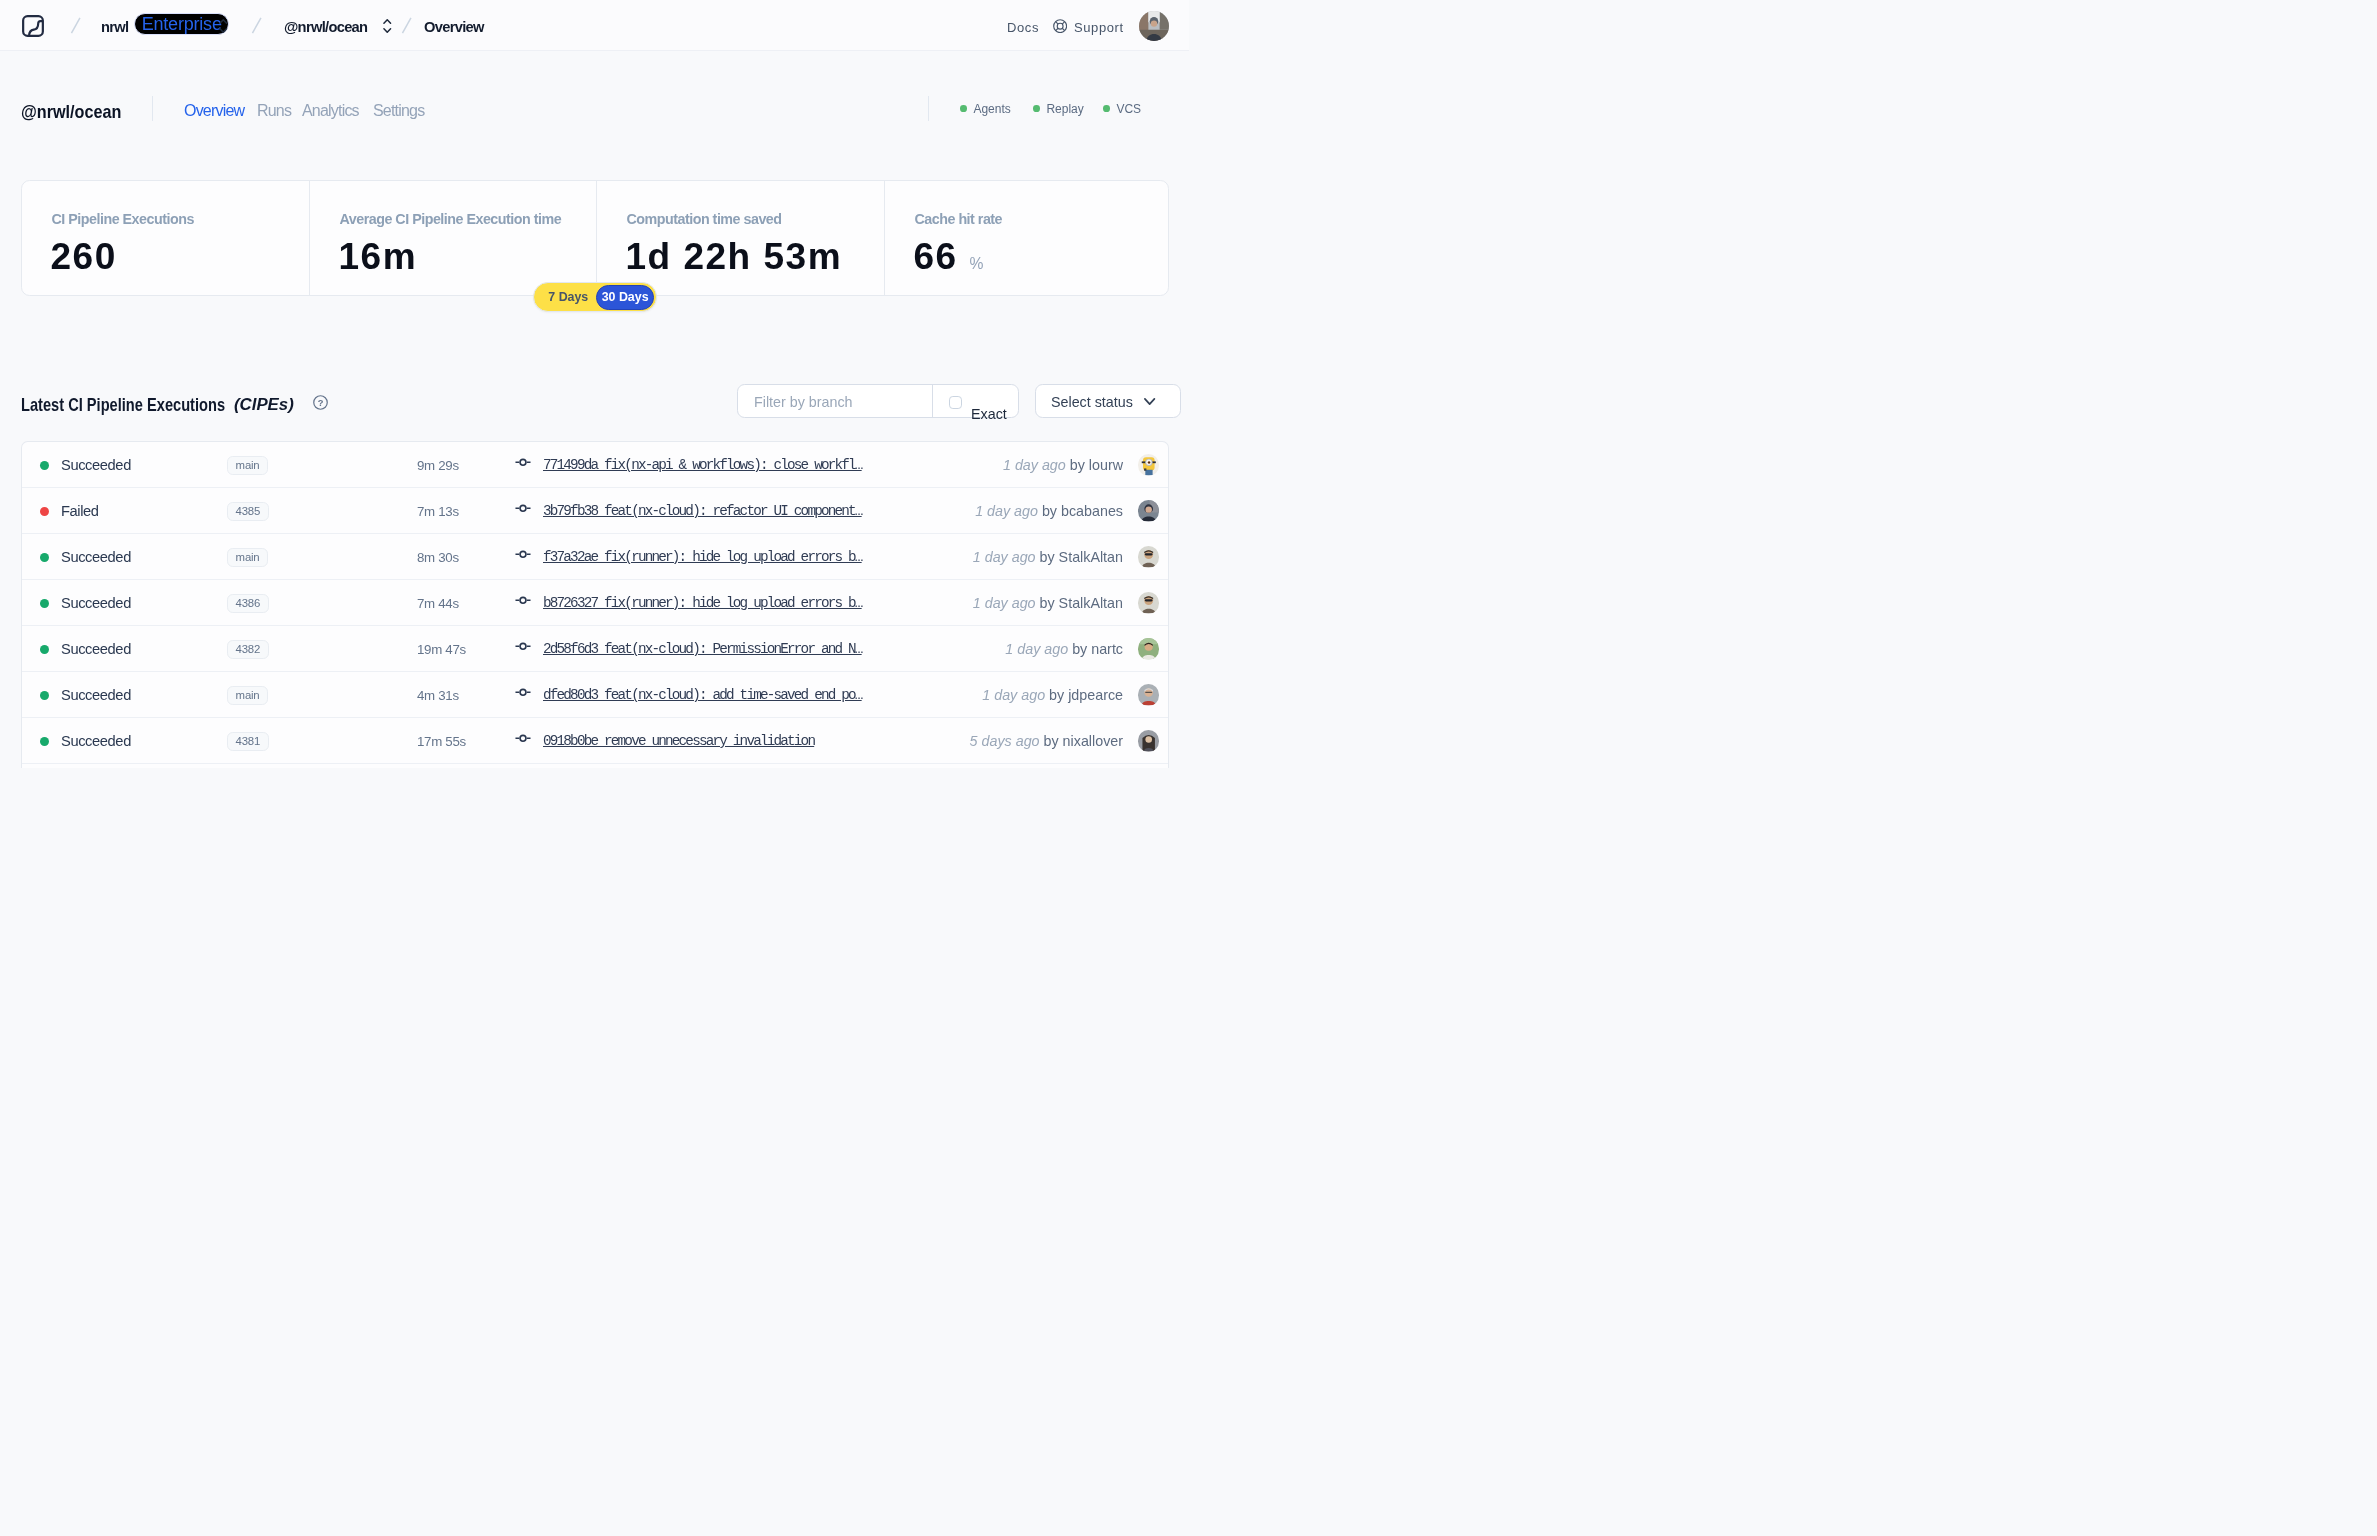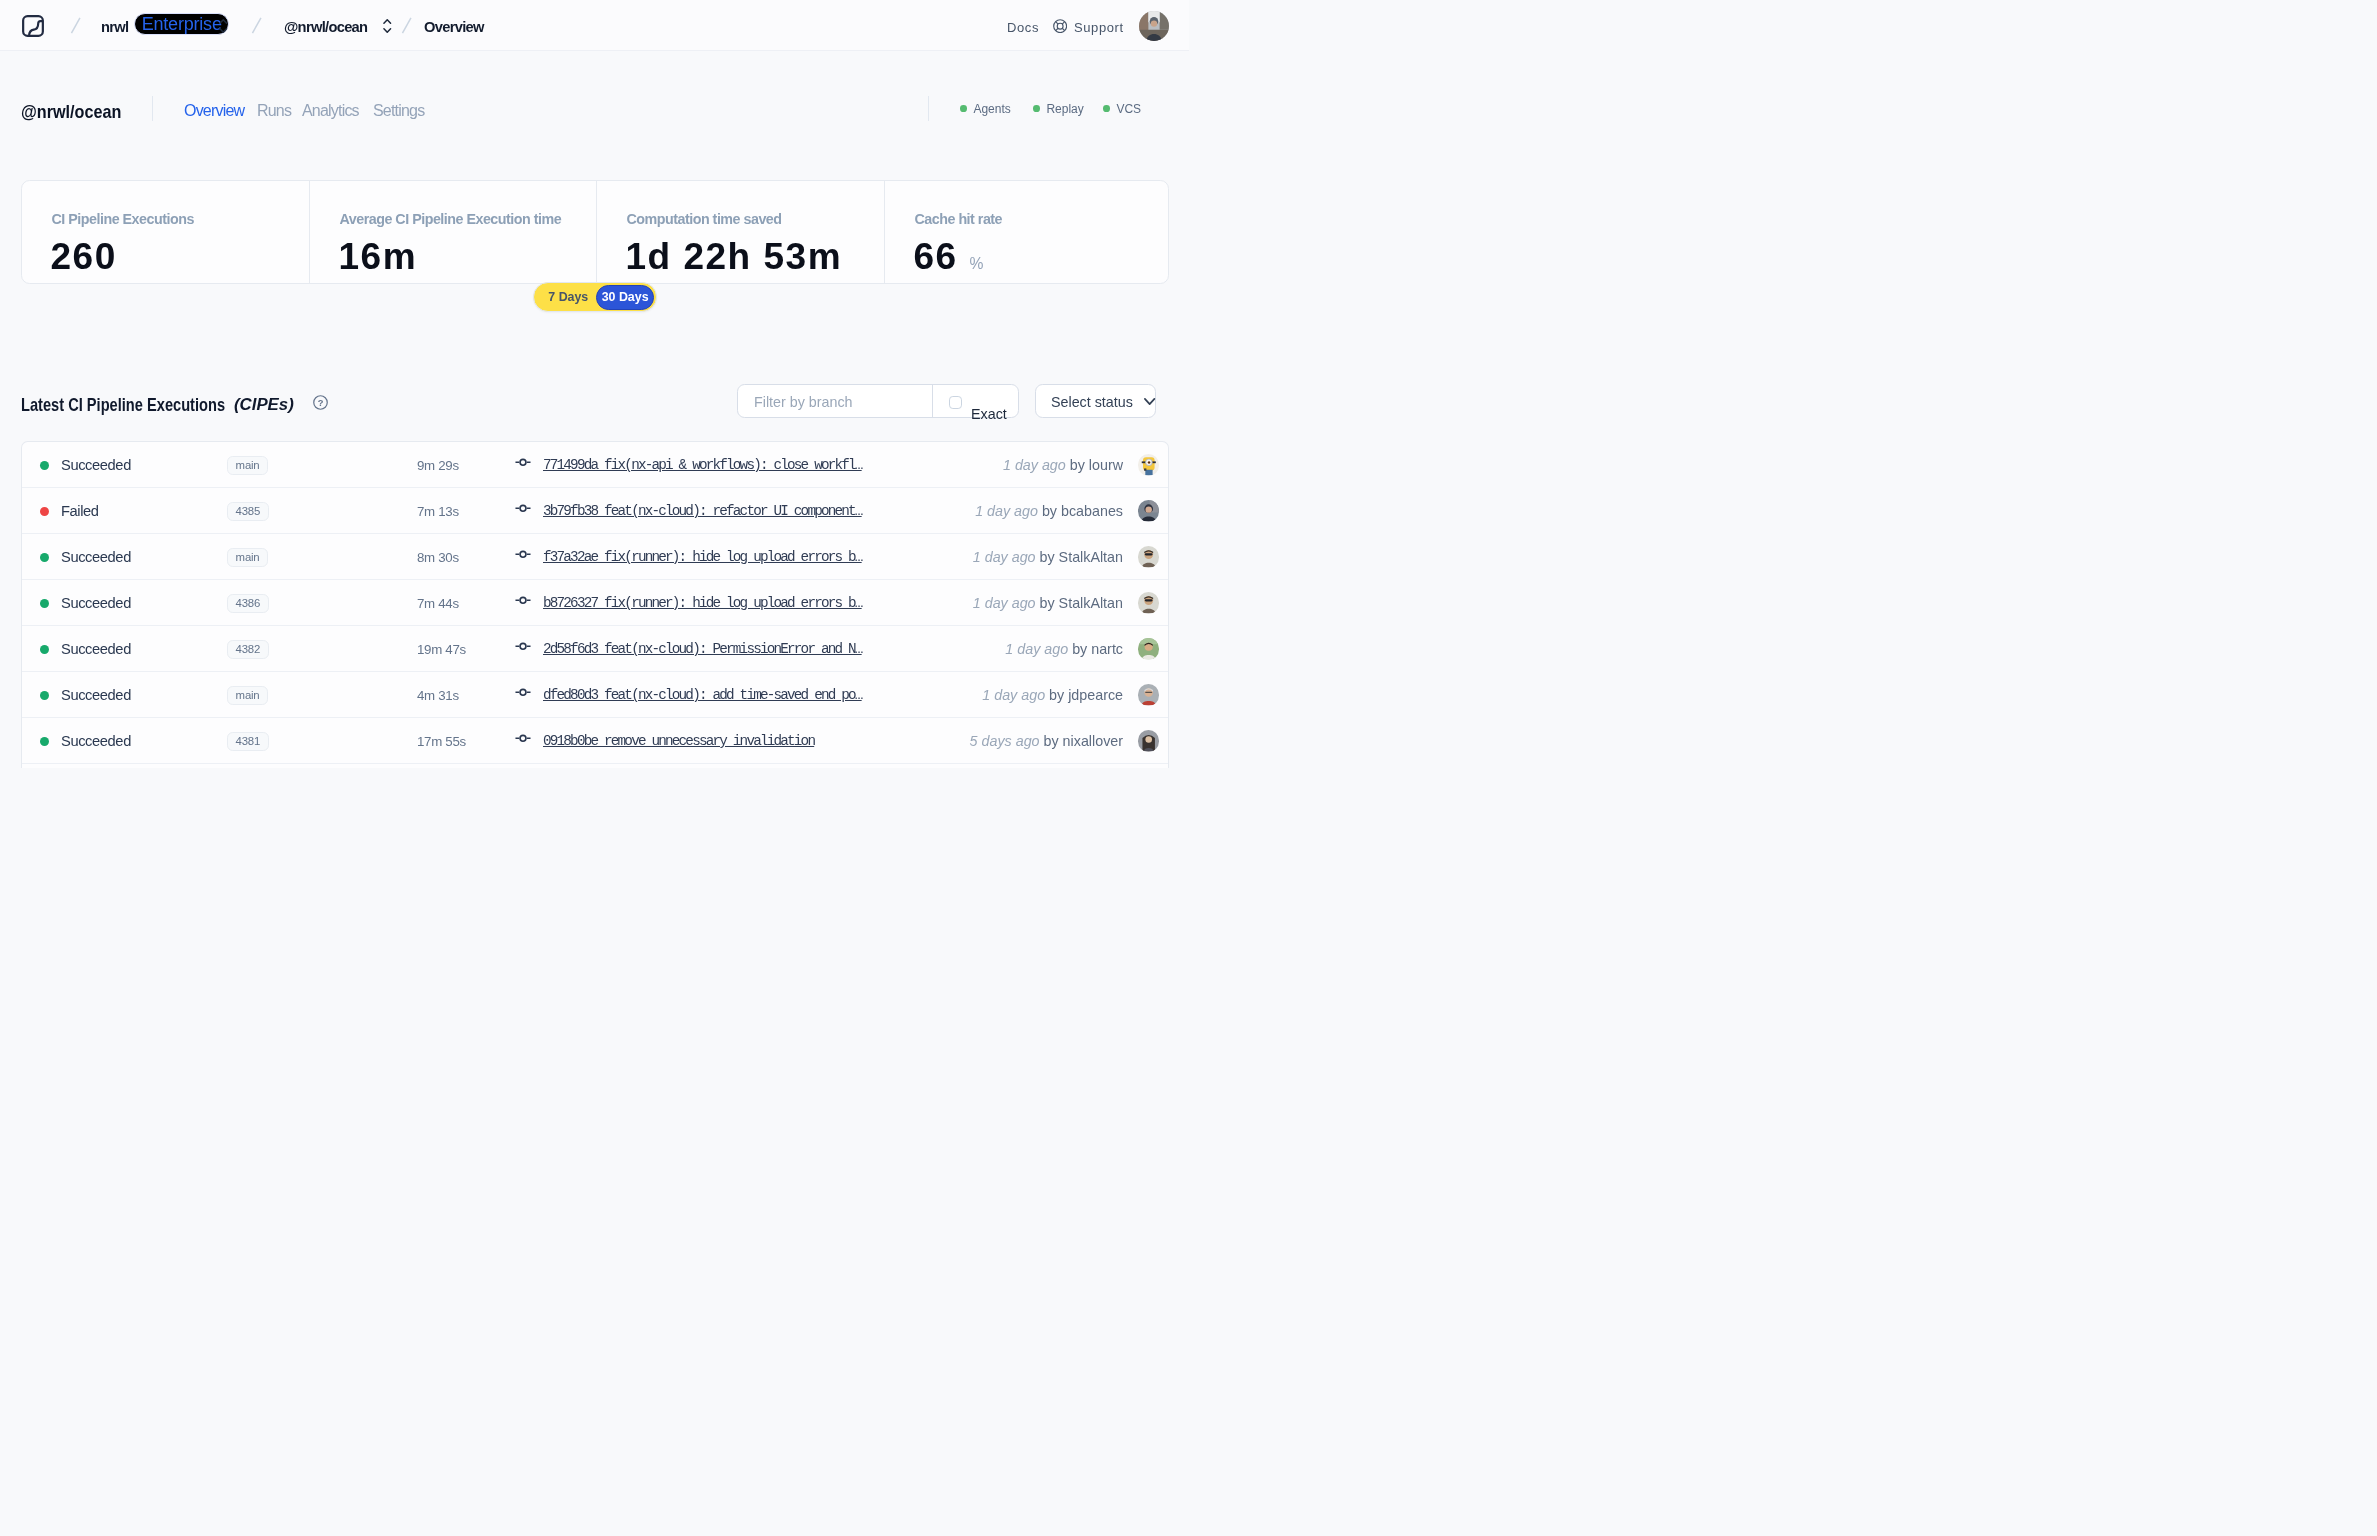--- a/index.html
+++ b/index.html
@@ -13,40 +13,40 @@
 .ent-pill { position:absolute; left:134px; top:13.3px; height:22px; padding:0 6.7px; background:#000000; border:1px solid #d9e0fc; border-radius:11.4px; color:#2563eb; font-size:18px; font-weight:400; letter-spacing:-0.2px; line-height:20.4px; }
 .nav-right { font-size:13px; font-weight:500; color:#475569; letter-spacing:0.6px; }
 
 .bigtitle { position:absolute; left:21px; top:99px; font-size:19px; line-height:26px; font-weight:700; color:#0b1324; transform:scaleX(.853); transform-origin:0 50%; white-space:nowrap;}
 .vdiv { position:absolute; width:1px; background:#e2e8f0; }
 .tab { position:absolute; top:102px; font-size:16px; font-weight:500; color:#94a3b8; letter-spacing:-0.8px; }
 .tab.active { color:#2563eb; }
 .svc { position:absolute; top:102px; font-size:12px; font-weight:500; color:#5b6b82; }
 .svc .dot { display:inline-block; width:6.7px; height:6.7px; border-radius:50%; background:#55bb70; margin-right:6.7px; position:relative; top:-1px;}
 
-.stats { position:absolute; left:21px; top:180px; width:1148px; height:104px; background:#fdfdfe; border:1px solid #e6eaf0; border-radius:8.6px; }
+.stats { position:absolute; left:21px; top:180px; width:1148px; height:116px; background:#fdfdfe; border:1px solid #e6eaf0; border-radius:8.6px; }
 .statcell { position:absolute; top:0; height:100%; }
 .statcell + .statcell { border-left:1px solid #e6eaf0; }
 .statlabel { position:absolute; left:29.5px; top:29.5px; font-size:14.3px; font-weight:700; color:#8da0b6; letter-spacing:-0.5px; }
 .statvalue { position:absolute; left:28.5px; top:57px; font-size:37px; line-height:37px; font-weight:700; color:#0b0f1a; letter-spacing:1.5px; }
 .pct { font-size:15.7px; font-weight:400; color:#94a3b8; letter-spacing:0; }
 
 .toggle { position:absolute; left:533px; top:282px; width:124px; height:30px; background:#fde047; border:1px solid #e2e8f0; border-radius:15px; box-shadow:0 1px 1.9px rgba(15,23,42,.04); }
 .t7 { position:absolute; left:14.3px; top:0; line-height:28.5px; font-size:12.4px; font-weight:700; color:#475569; }
 .t30 { position:absolute; right:1.9px; top:1.9px; height:25px; width:58px; background:#2c55d8; border:1px solid #2343b5; border-radius:12.4px; color:#fff; font-size:12.4px; font-weight:700; text-align:center; line-height:23px; }
 
 .sect { position:absolute; left:21px; top:394px; font-size:19px; font-weight:700; color:#10192c; transform:scaleX(.770); transform-origin:0 50%; white-space:nowrap;}
 .cipes { position:absolute; left:234px; top:396px; font-size:16px; font-style:italic; font-weight:700; color:#10192c; transform:scaleX(1.05); transform-origin:0 50%; white-space:nowrap;}
 
 .fgroup { position:absolute; left:737px; top:384px; width:282px; height:34px; background:#fff; border:1px solid #d8dee8; border-radius:7.6px; }
 .fgroup .sep { position:absolute; left:194px; top:0; bottom:0; width:1px; background:#d8dee8; }
 .fplace { position:absolute; left:16px; top:8.6px; font-size:14.3px; color:#9aa7b8; }
 .fcheck { position:absolute; left:211px; top:10.5px; width:13.3px; height:13.3px; border:1.1px solid #cbd5e1; border-radius:3.8px; background:#fff; }
 .fexact { position:absolute; left:233px; top:8.6px; font-size:14.3px; color:#1e293b; font-weight:500;margin-top:12px;}
-.selstat { position:absolute; left:1035px; top:384px; width:121px; height:34px; background:#fff; border:1px solid #d8dee8; border-radius:7.6px; }
+.selstat { position:absolute; left:1035px; top:384px; width:146px; height:34px; background:#fff; border:1px solid #d8dee8; border-radius:7.6px; }
 .selstat span { position:absolute; left:15px; top:8.6px; font-size:14.3px; font-weight:500; color:#334155; }
 
 .table { position:absolute; left:21px; top:441px; width:1148px; height:328px; background:#fdfdfe; border:1px solid #e6eaf0; border-bottom:none; border-radius:6.7px 6.7px 0 0; overflow:hidden; }
 .row { position:relative; height:46px; border-bottom:1px solid #edf0f5; }
 .row .dot { position:absolute; left:18px; top:18.6px; width:9px; height:9px; border-radius:50%; background:#17a96b; }
 .row .dot.red { background:#ee4545; }
 .row .st { position:absolute; left:39px; top:15px; font-size:14.7px; font-weight:400; color:#2a3850; letter-spacing:-0.4px; }
 .row .badge { position:absolute; left:205px; top:13.8px; height:19px; line-height:17.6px; padding:0 7.6px; background:#f7f9fb; border:1px solid #e9edf2; border-radius:5.7px; font-size:11.4px; letter-spacing:-0.2px; color:#64748b; }
 .row .dur { position:absolute; left:395px; top:15.7px; font-size:13.3px; color:#64748b; letter-spacing:-0.3px; }
 .row .cicon { position:absolute; left:493px; top:16px; }

